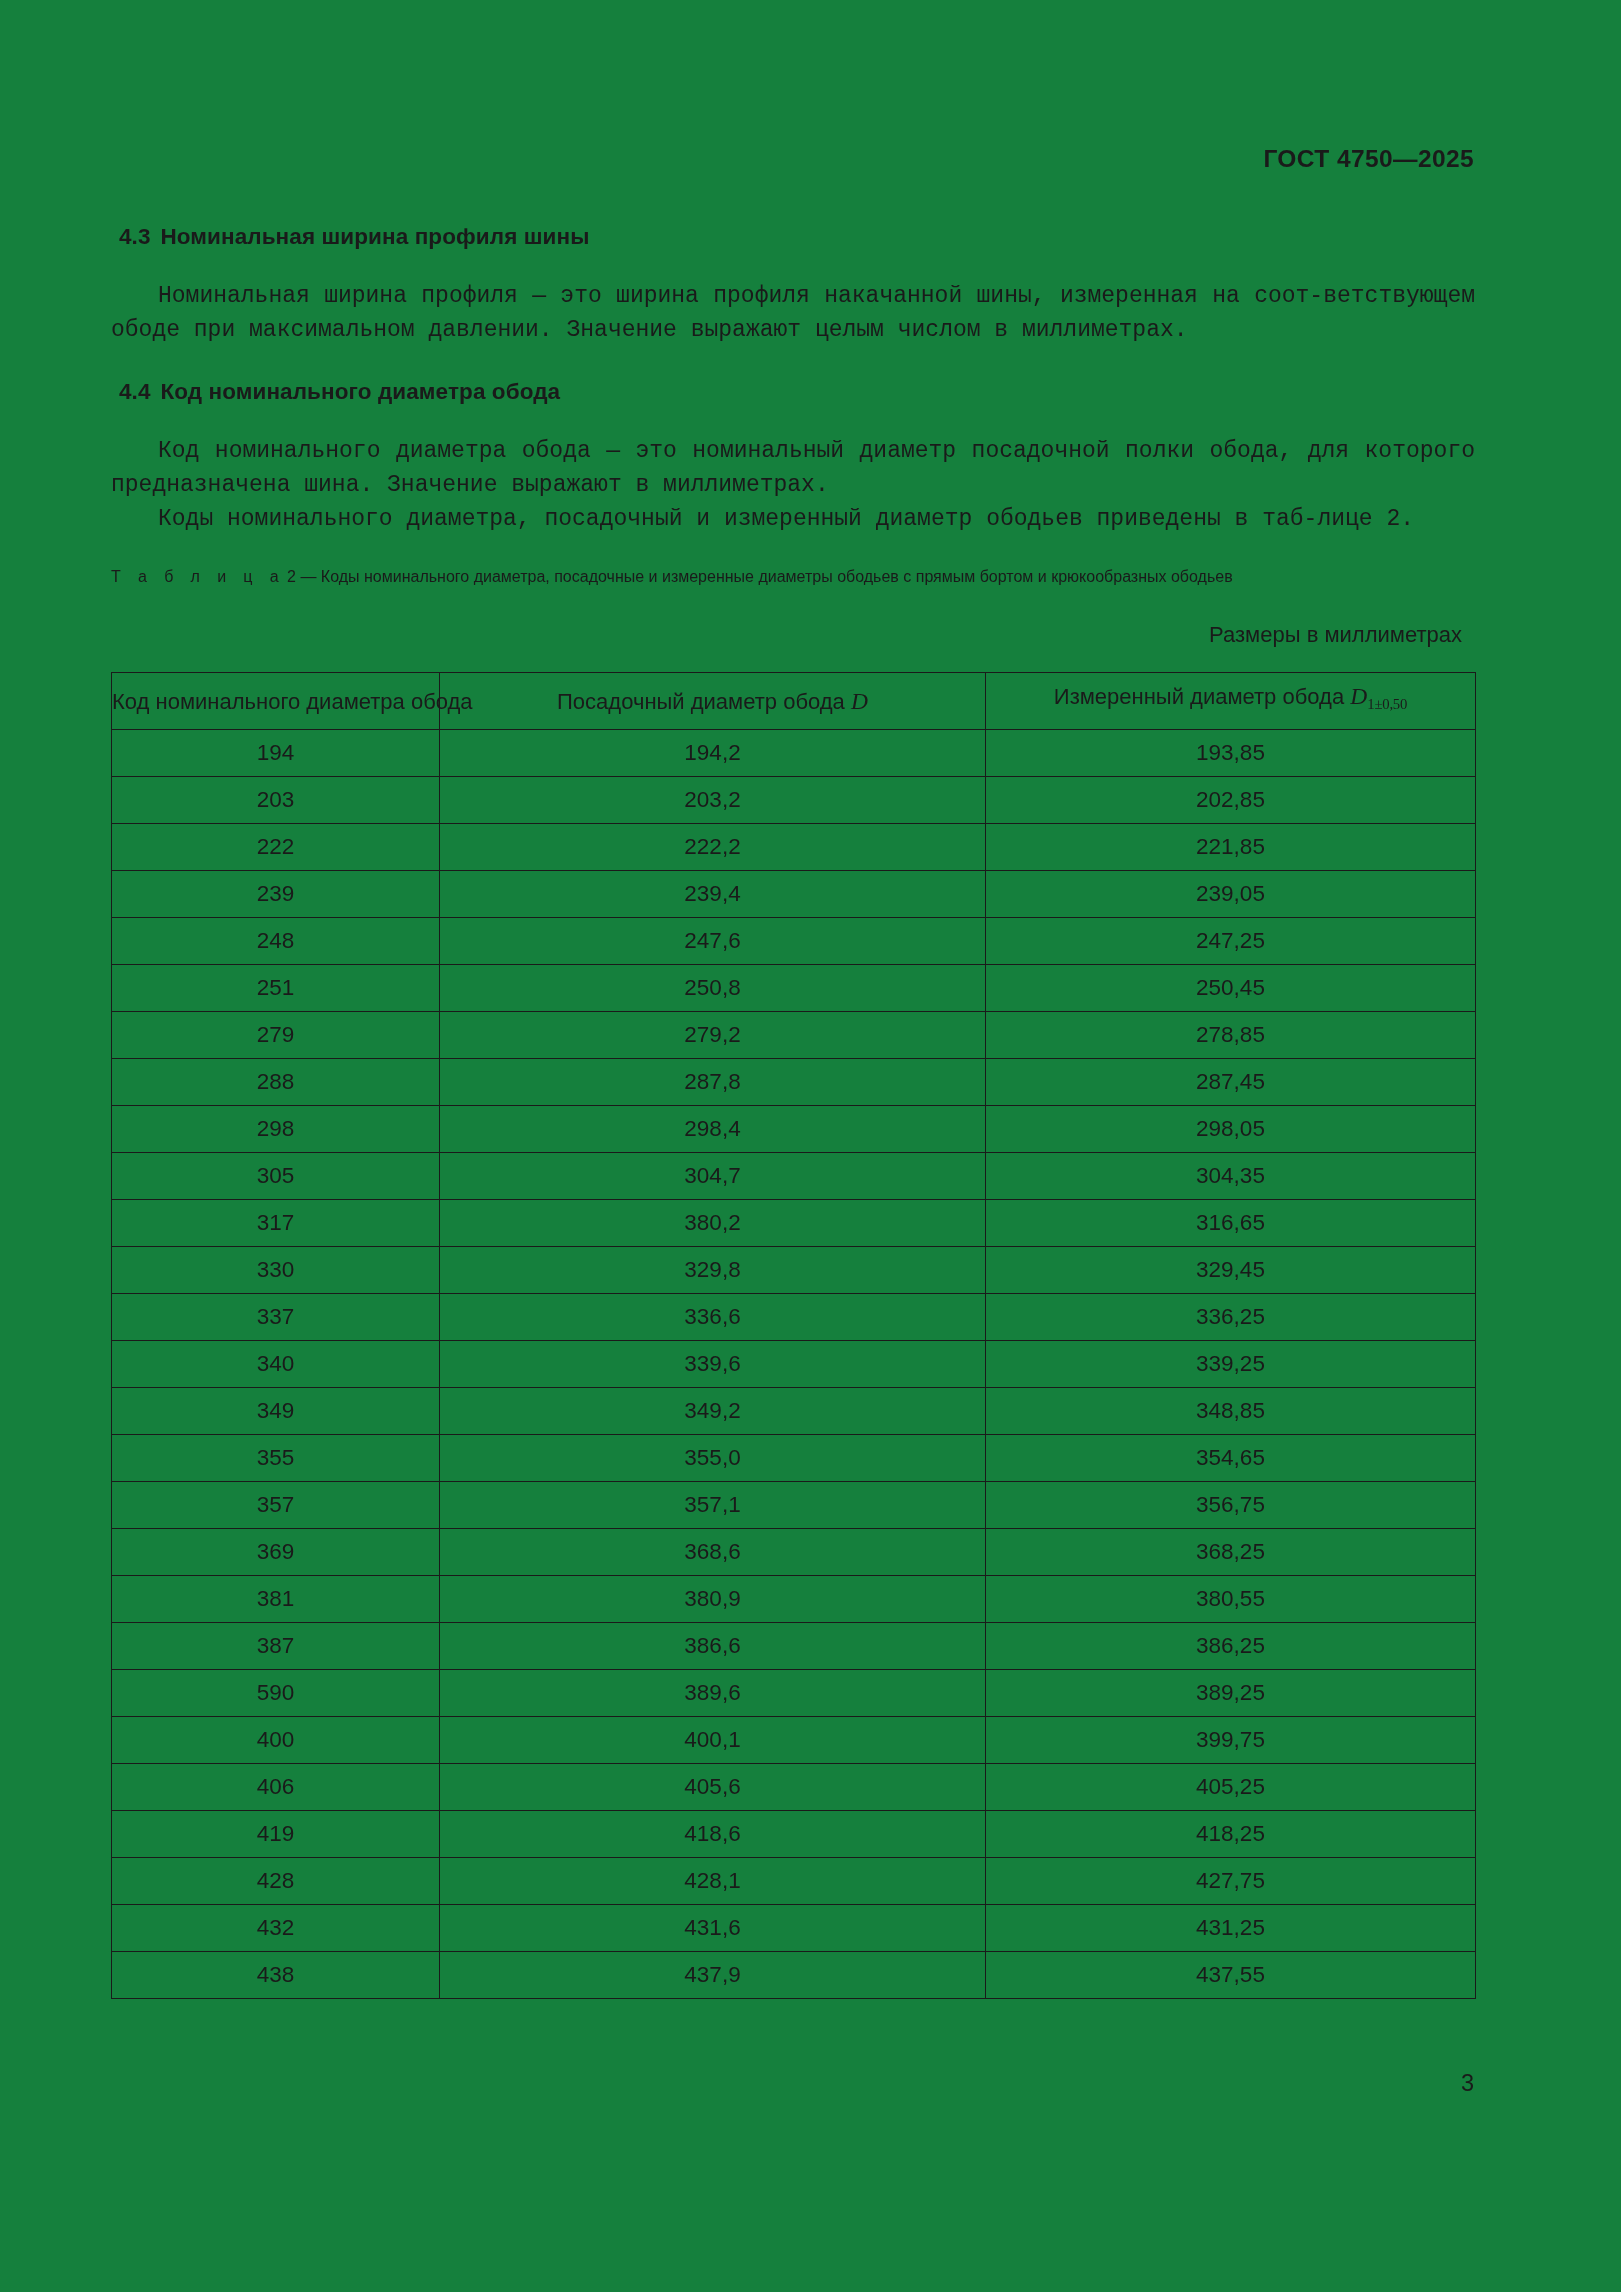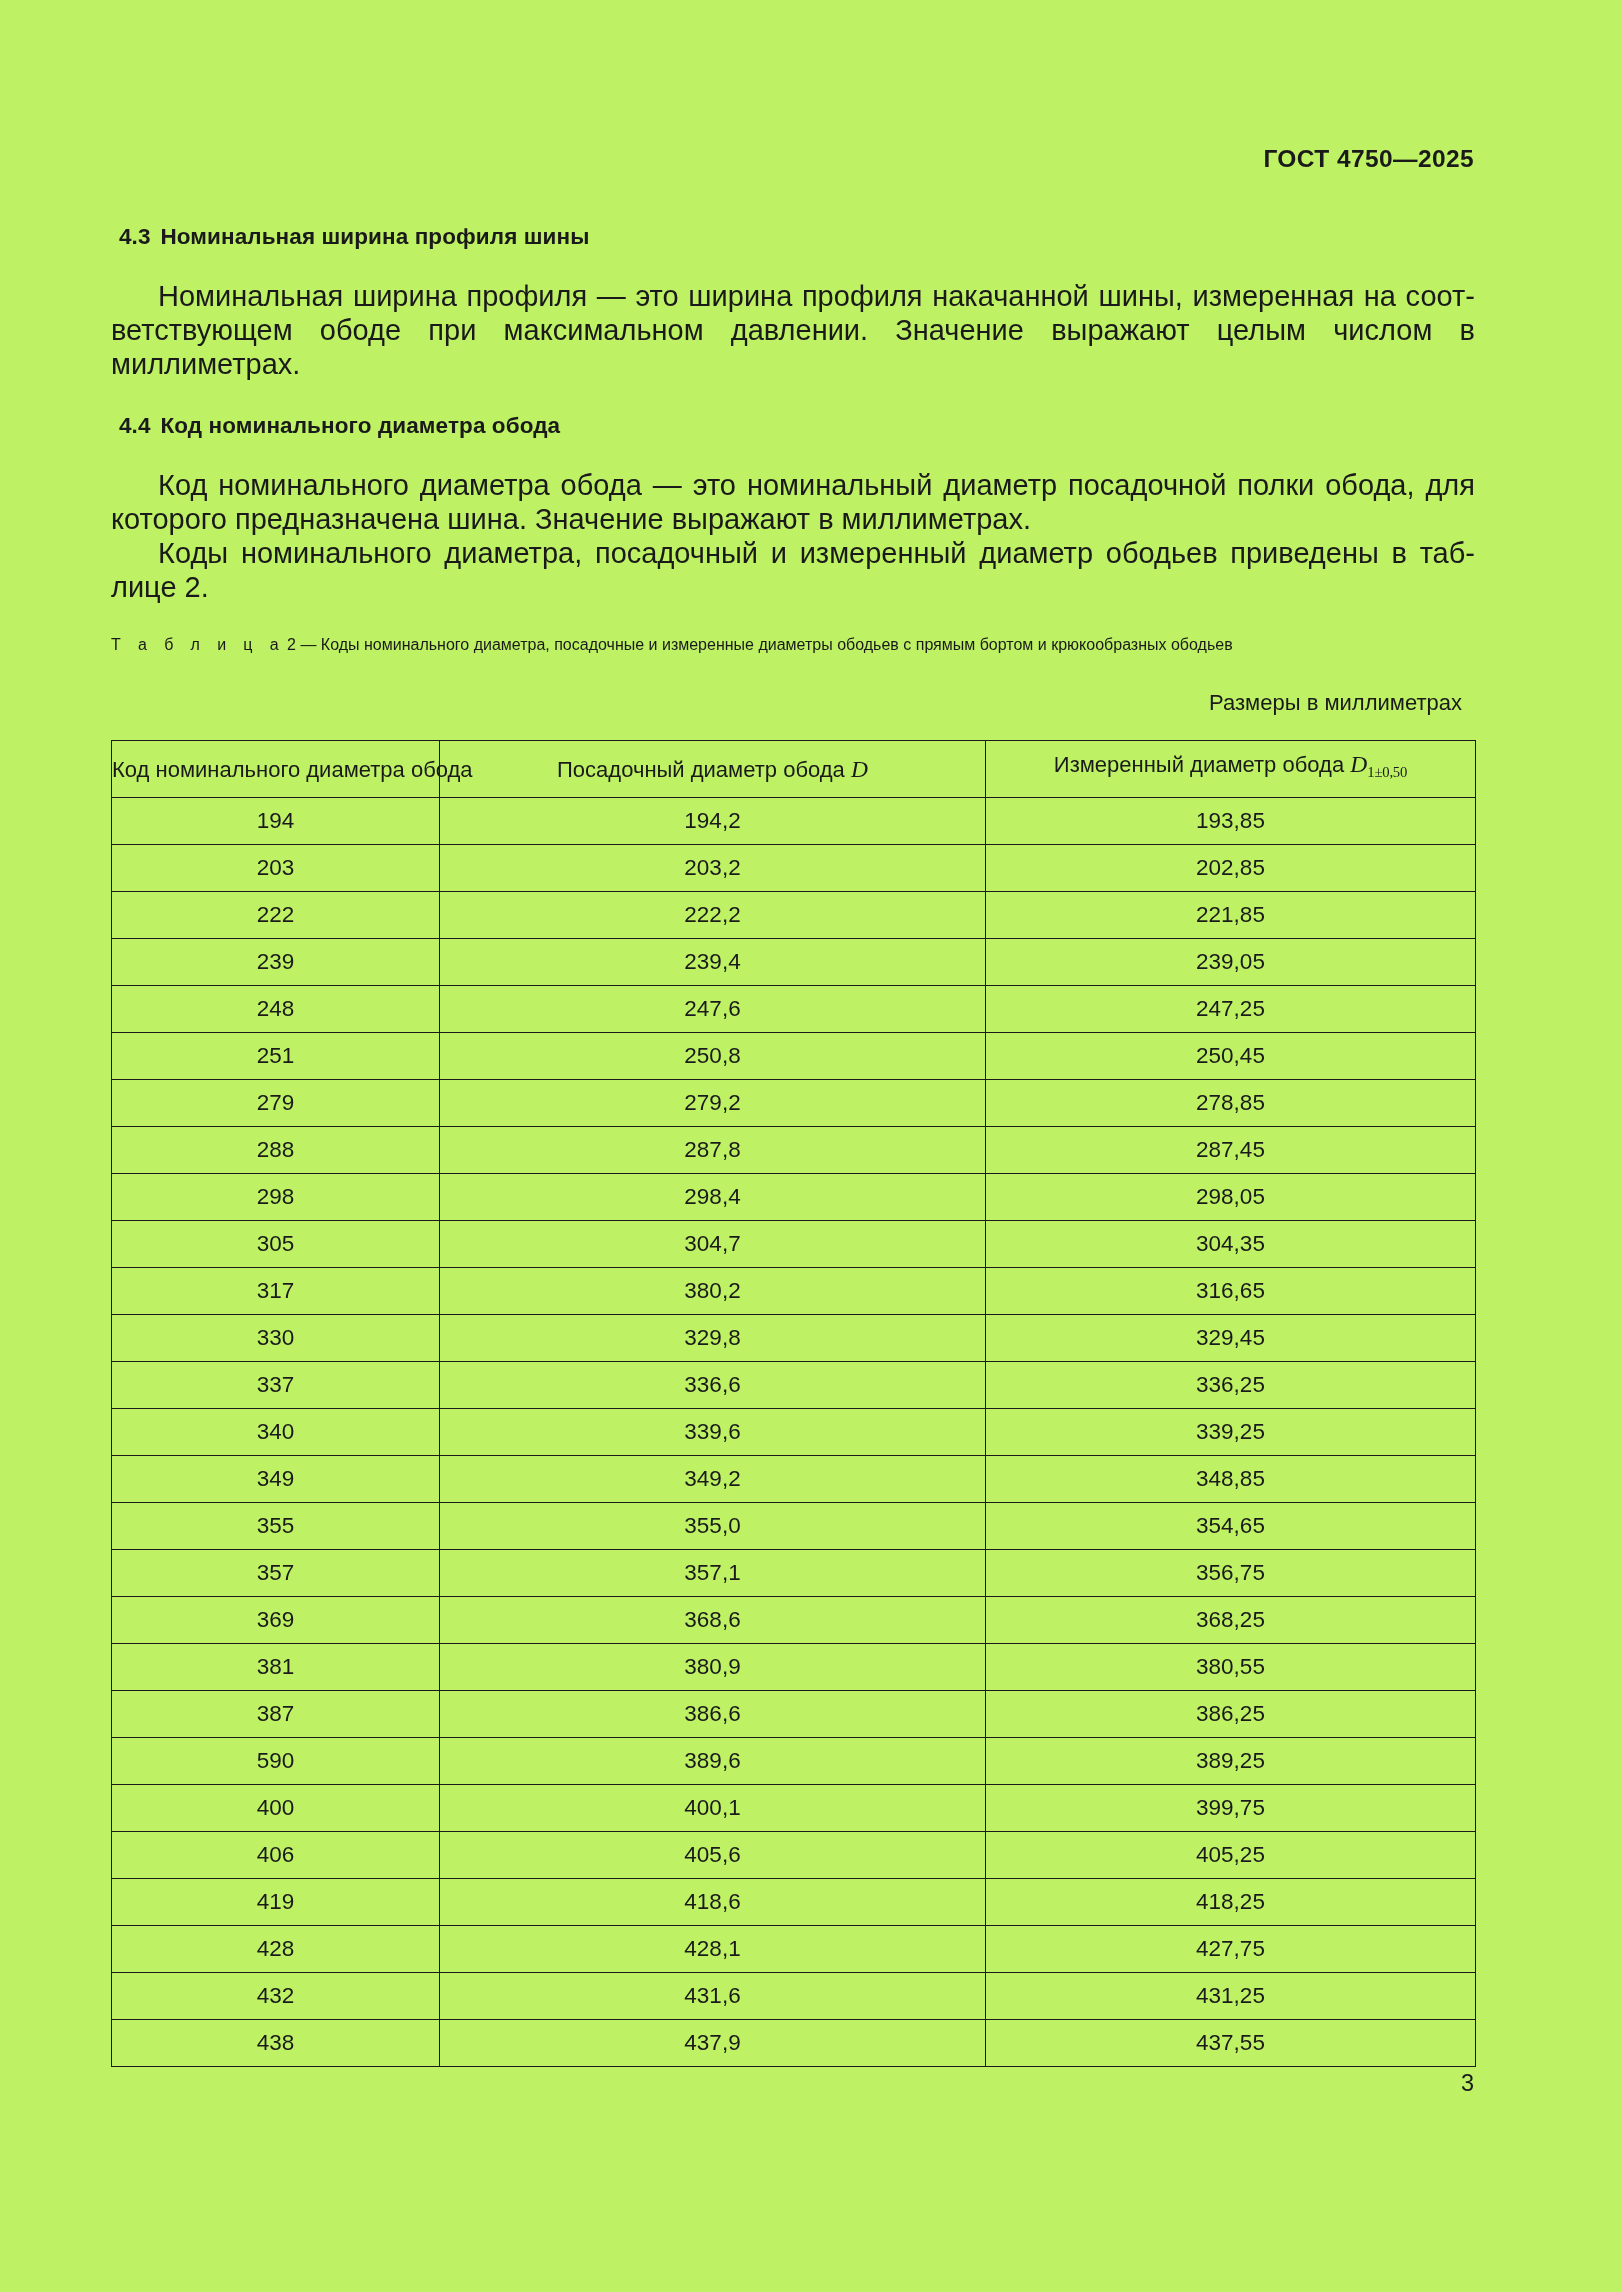--- a/index.html
+++ b/index.html
@@ -5,21 +5,21 @@
 <style>
   html, body {
     margin: 0;
     padding: 0;
     background: #ffffff;
   }
   .page {
     position: relative;
     width: 1621px;
     height: 2293px;
-    background: #bef264;
+    background: #15803d;
     font-family: "Liberation Sans", sans-serif;
     color: #1a1a1a;
     box-sizing: border-box;
     overflow: hidden;
   }
 
   
   .doc-header {
     position: absolute;
     top: 145px;
@@ -42,27 +42,28 @@
     font-size: 22.5px;
     font-weight: bold;
     margin: 8px;
     padding: 0;
     line-height: 1.35;
     letter-spacing: 0.1px;
   }
   h2.clause .num { margin-right: 9.8px; }
 
   p.body {
-    font-size: 29px;
+    font-size: 23px;
     line-height: 34px;
     margin: 0;
     padding: 0;
     text-align: justify;
     text-indent: 47px;
     hyphens: manual;
+    font-family: Liberation Mono, monospace;
   }
 
   .sp-after-head { height: 18.6px; }
   .sp-after-para { height: 21.6px; }
 
   
   .table-caption {
     font-size: 16px;
     line-height: 31px;
     margin: 0;

